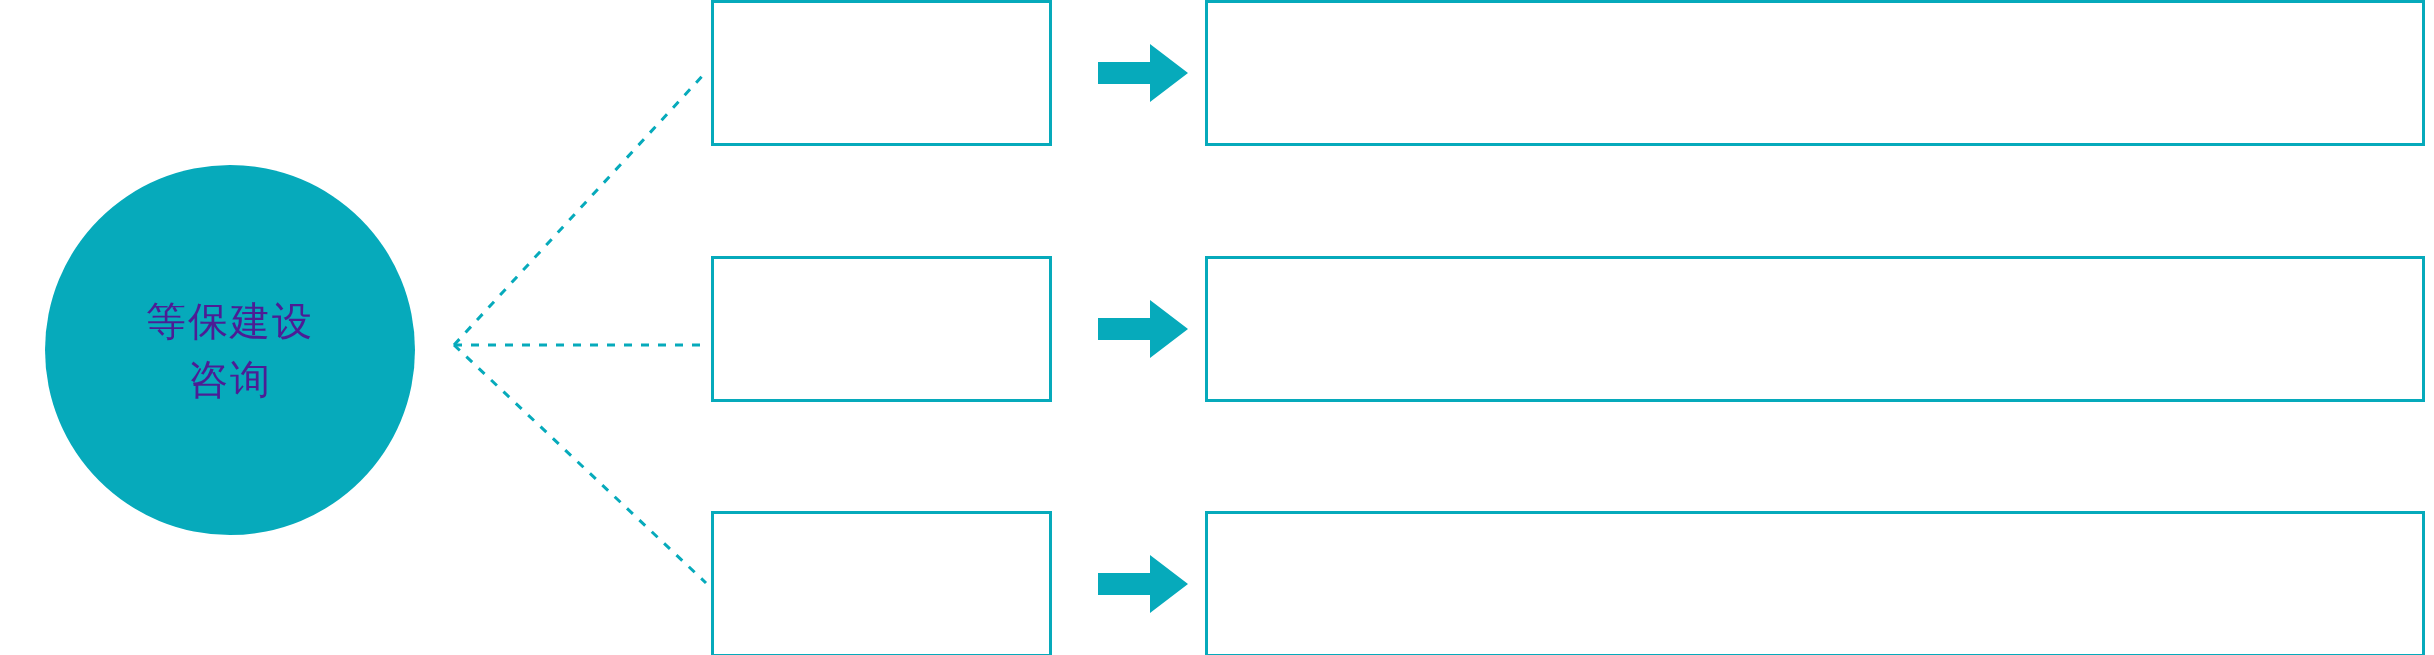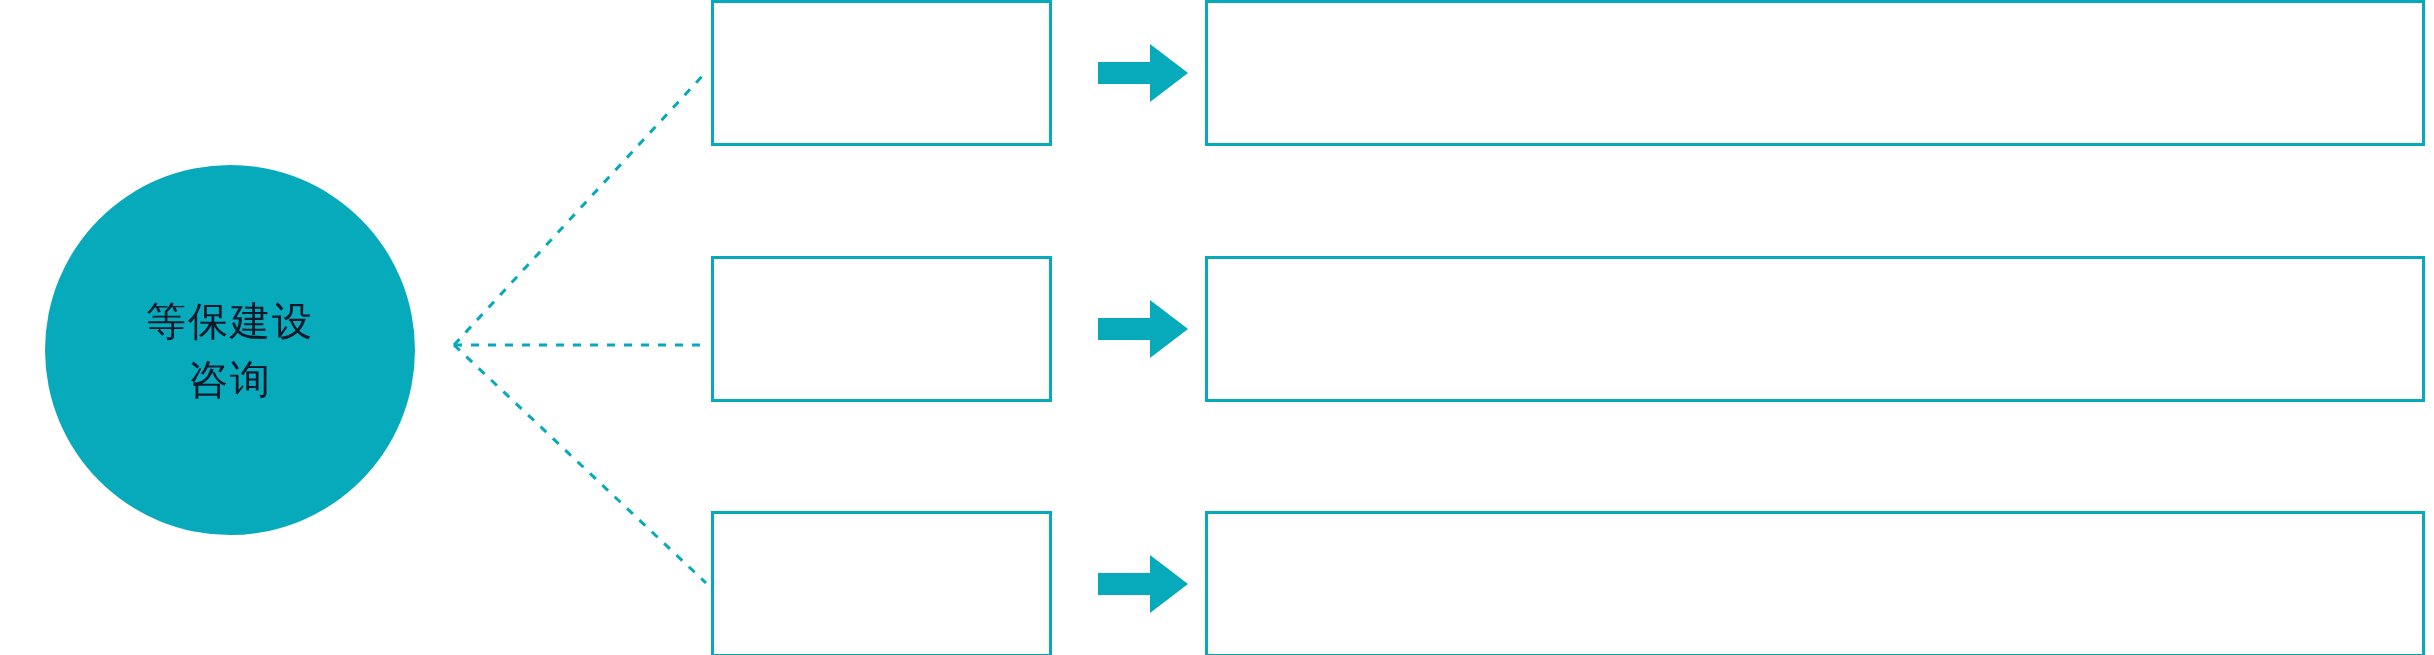--- a/index.html
+++ b/index.html
@@ -28,21 +28,21 @@
     height: 370px;
     border-radius: 50%;
     background: #06aabb;
     display: flex;
     flex-direction: column;
     align-items: center;
     justify-content: center;
     box-sizing: border-box;
   }
   .hub-line {
-    color: #0f172a;
+    color: #4c1d95;
     font-size: 40px;
     line-height: 1.45;
     letter-spacing: 2px;
     font-weight: 400;
     white-space: nowrap;
     text-align: center;
   }
 
   
   #connectors {

